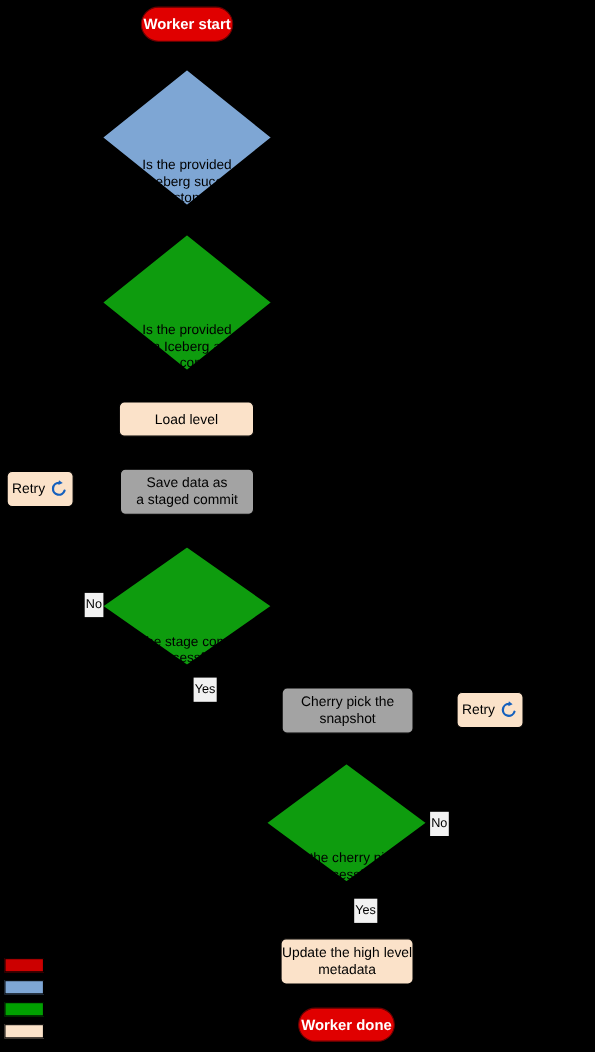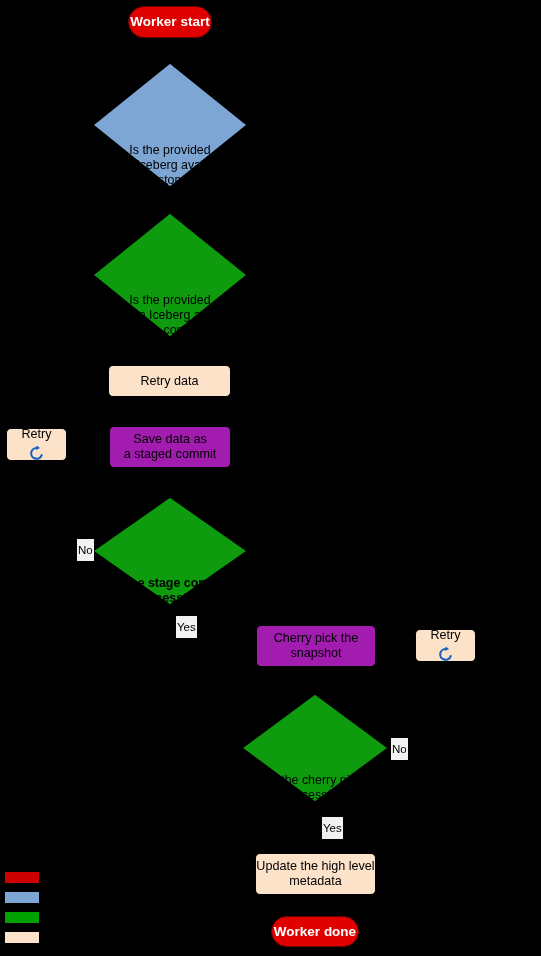--- a/index.html
+++ b/index.html
@@ -45,30 +45,30 @@
     box-shadow: 0 0 0 0.5px rgba(0,0,0,0.8);
   }
 
   
   .proc {
     border-radius: 5px;
     border: 1px solid #000000;
     font-size: 12.6px;
   }
   .proc.cream { background: #FBE2C9; }
-  .proc.green { background: #a21caf; }
+  .proc.green { background: #a3a3a3; }
 
   
   .retry {
     background: #FBE2C9;
     border: 1px solid #000000;
     border-radius: 5px;
     font-size: 12.6px;
     display: flex;
-    flex-direction: column;
+    flex-direction: row;
     align-items: center;
     justify-content: center;
     gap: 4px;
   }
   .retry-icon {
     width: 17px;
     height: 17px;
     display: block;
     flex: 0 0 auto;
   }
@@ -173,59 +173,59 @@
     <span>Worker start</span>
   </div>
 
   <div class="diamond-wrap" style="left:92px; top:62px; width:156px; height:126px;">
     <svg width="156" height="126" viewBox="0 0 156 126">
       <polygon points="78,1 155,63 78,125 1,63" fill="#7EA6D4" stroke="#000000" stroke-width="1.4"></polygon>
     </svg>
     <div class="diamond-label">
       <div>
         <div>Is the provided</div>
-        <div>id in Iceberg available</div>
+        <div>id in Iceberg successful</div>
         <div>to customers?</div>
       </div>
     </div>
   </div>
 
   <div class="diamond-wrap" style="left:92px; top:212px; width:156px; height:126px;">
     <svg width="156" height="126" viewBox="0 0 156 126">
       <polygon points="78,1 155,63 78,125 1,63" fill="#0E9C0E" stroke="#000000" stroke-width="1.4"></polygon>
     </svg>
     <div class="diamond-label">
       <div>
         <div>Is the provided</div>
         <div>id in Iceberg as a</div>
         <div>stage commit?</div>
       </div>
     </div>
   </div>
 
   <div class="node proc cream" style="left:108px; top:365px; width:123px; height:32px;">
-    <span>Retry data</span>
+    <span>Load level</span>
   </div>
 
   <div class="node retry" style="left:6px; top:428px; width:61px; height:33px;">
     <span>Retry</span>
     <svg class="retry-icon" viewBox="0 0 24 24">
       <path d="M12 4.2 A7.6 7.6 0 1 0 19.3 14.2" fill="none" stroke="#1560BD" stroke-width="2.9" stroke-linecap="round"></path>
       <polygon points="12.2,0.8 17.0,4.4 11.4,7.0" fill="#1560BD"></polygon>
     </svg>
   </div>
 
   <div class="node proc green" style="left:109px; top:426px; width:122px; height:42px;">
     <div>
       <div>Save data as</div>
       <div>a staged commit</div>
     </div>
   </div>
 
-  <div class="diamond-wrap" style="left:92px; top:496px; width:156px; height:110px;font-weight:bold;">
+  <div class="diamond-wrap" style="left:92px; top:496px; width:156px; height:110px;">
     <svg width="156" height="110" viewBox="0 0 156 110">
       <polygon points="78,1 155,55 78,109 1,55" fill="#0E9C0E" stroke="#000000" stroke-width="1.4"></polygon>
     </svg>
     <div class="diamond-label">
       <div>
         <div>Is the stage commit</div>
         <div>successful?</div>
       </div>
     </div>
   </div>

